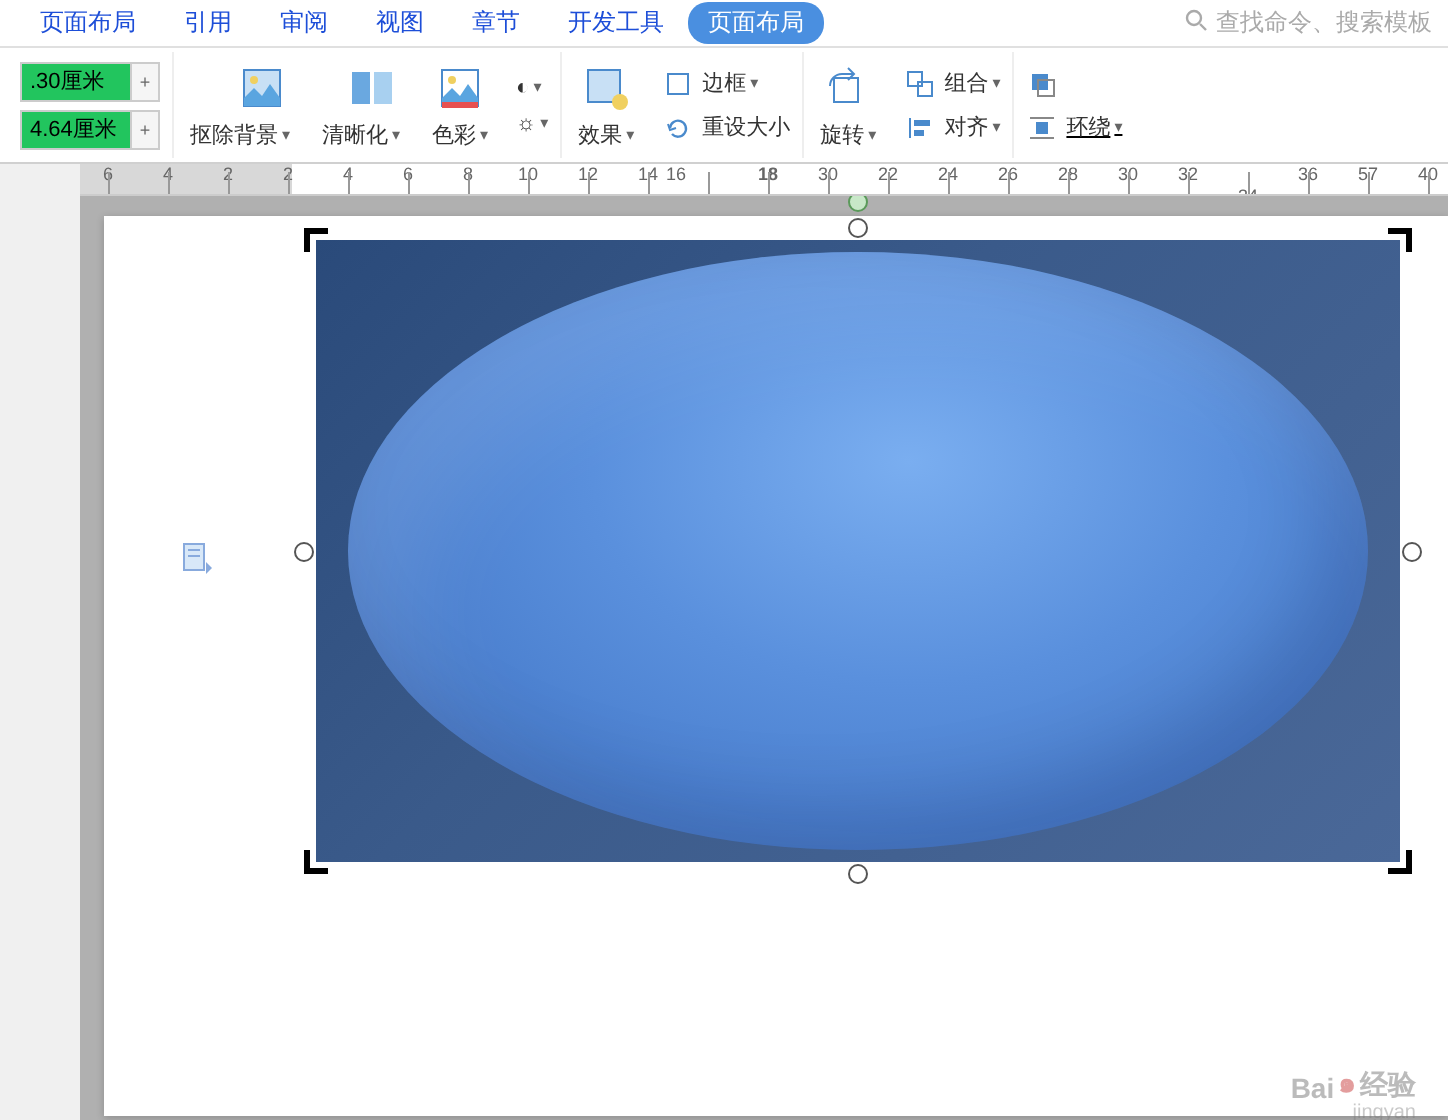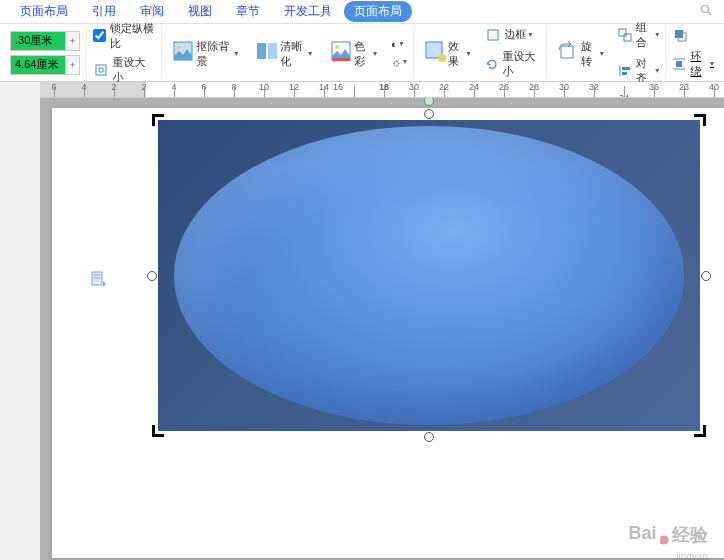--- a/index.html
+++ b/index.html
@@ -13,21 +13,21 @@
 
 .toolbar { background: #fff; height: 58px; display: flex; align-items: center; padding: 2px 4px; border-bottom: 1px solid #d0d0d0; }
 .tb-group { display: flex; flex-direction: column; justify-content: center; height: 100%; padding: 0 6px; border-right: 1px solid #eee; }
 .tb-group:last-child { border-right: none; text-decoration: underline; }
 .size-row { display: flex; align-items: center; margin: 2px 0; }
 .size-input { width: 56px; height: 20px; font-size: 11px; border: 1px solid #ccc; padding: 0 4px; background: #22c55e; }
 .spin-btn { width: 14px; height: 20px; border: 1px solid #ccc; border-left: none; background: #f5f5f5; display: flex; align-items: center; justify-content: center; font-size: 9px; color: #666; cursor: pointer; }
 .checkbox-row { display: flex; align-items: center; font-size: 11px; color: #333; margin: 2px 0; }
 .checkbox-row input { margin-right: 4px; }
 .icon-label { display: flex; align-items: center; font-size: 11px; color: #333; margin: 2px 0; cursor: pointer; }
-.tb-btn { display: flex; flex-direction: row; align-items: flex-start; justify-content: center; padding: 4px 8px; cursor: pointer; }
+.tb-btn { display: flex; flex-direction: column; align-items: flex-end; justify-content: center; padding: 4px 8px; cursor: pointer; }
 .tb-btn-icon { width: 28px; height: 28px; display: flex; align-items: center; justify-content: center; }
 .tb-btn-label { font-size: 11px; color: #333; margin-top: 2px; display: flex; align-items: center; }
 .tb-small-row { display: flex; align-items: center; font-size: 11px; color: #333; margin: 3px 0; cursor: pointer; }
 .tb-small-icon { width: 16px; height: 16px; margin-right: 4px; display: inline-flex; align-items: center; justify-content: center; }
 .dd { margin-left: 2px; font-size: 8px; color: #666; }
 
 .workspace { position: relative; height: 478px; background: #f0f0f0; }
 .ruler-h { position: absolute; top: 0; left: 40px; right: 0; height: 16px; background: #fff; border-bottom: 1px solid #ccc; overflow: hidden; }
 .ruler-tick { position: absolute; top: 10px; width: 1px; height: 6px; background: #999; }
 .ruler-tick.major { top: 4px; height: 12px; }
@@ -45,68 +45,54 @@
 .crop-corner { position: absolute; width: 14px; height: 14px; }
 .crop-corner::before, .crop-corner::after { content: ''; position: absolute; background: #000; }
 .crop-corner.tl { top: 0; left: 0; } .crop-corner.tl::before { width: 12px; height: 3px; top: 0; left: 0; } .crop-corner.tl::after { width: 3px; height: 12px; top: 0; left: 0; }
 .crop-corner.tr { top: 0; right: 0; } .crop-corner.tr::before { width: 12px; height: 3px; top: 0; right: 0; } .crop-corner.tr::after { width: 3px; height: 12px; top: 0; right: 0; }
 .crop-corner.bl { bottom: 0; left: 0; } .crop-corner.bl::before { width: 12px; height: 3px; bottom: 0; left: 0; } .crop-corner.bl::after { width: 3px; height: 12px; bottom: 0; left: 0; }
 .crop-corner.br { bottom: 0; right: 0; } .crop-corner.br::before { width: 12px; height: 3px; bottom: 0; right: 0; } .crop-corner.br::after { width: 3px; height: 12px; bottom: 0; right: 0; }
 .handle { position: absolute; width: 10px; height: 10px; background: #fff; border: 1px solid #555; border-radius: 50%; transform: translate(-50%, -50%); }
 .handle.t { top: 0; left: 50%; } .handle.b { top: 100%; left: 50%; } .handle.l { top: 50%; left: 0; } .handle.r { top: 50%; left: 100%; }
 .rotate-handle { position: absolute; top: -18px; left: 50%; transform: translateX(-50%); width: 10px; height: 10px; border: 1px solid #5a9a5a; border-radius: 50%; background: #c8e8c8; }
 
-.watermark { position: absolute; bottom: 8px; right: 16px; color: rgba(120,120,120,0.5); font-size: 18px; font-weight: bold; display: flex; align-items: flex-start; }
+.watermark { position: absolute; bottom: 8px; right: 16px; color: rgba(120,120,120,0.5); font-size: 14px; font-weight: bold; display: flex; align-items: flex-end; }
 .watermark-sub { font-size: 10px; color: rgba(120,120,120,0.4); position: absolute; bottom: -2px; right: 16px; }
 </style>
 </head>
 <body>
 
 <div class="menubar">
   <span class="menu-item">页面布局</span>
   <span class="menu-item">引用</span>
   <span class="menu-item">审阅</span>
   <span class="menu-item">视图</span>
   <span class="menu-item">章节</span>
   <span class="menu-item">开发工具</span>
   <span class="menu-item active">页面布局</span>
   <div class="search-box">
     <span class="search-icon">
       <svg width="12" height="12" viewBox="0 0 12 12">
           <circle cx="5" cy="5" r="3.5" fill="none" stroke="#aaa" stroke-width="1.2"></circle>
           <line x1="8" y1="8" x2="11" y2="11" stroke="#aaa" stroke-width="1.2"></line>
         </svg>
     </span>
+    <span>查找命令、搜索模板</span>
   </div>
 </div>
 
 <div class="toolbar">
   <div class="tb-group">
     <div class="size-row">
       <input class="size-input" value=".30厘米" style="">
       <div class="spin-btn">+</div>
     </div>
     <div class="size-row">
       <input class="size-input" value="4.64厘米" style="">
       <div class="spin-btn">+</div>
-    </div>
-  </div>
-  <div class="tb-group">
-    <label class="checkbox-row">
-      <input type="checkbox" checked="" style="">
-      <span>锁定纵横比</span>
-    </label>
-    <div class="icon-label">
-      <span class="tb-small-icon">
-          <svg width="14" height="14" viewBox="0 0 14 14">
-            <rect x="2" y="2" width="10" height="10" fill="none" stroke="#4a8acc"></rect>
-            <path d="M5 5h4v4H5z" fill="none" stroke="#4a8acc"></path>
-          </svg>
-        </span>
-      <span>重设大小</span>
     </div>
   </div>
 
   <div class="tb-btn">
     <span class="tb-btn-icon">
         <svg width="26" height="26" viewBox="0 0 26 26">
           <rect x="4" y="4" width="18" height="18" fill="#c8e0f5" stroke="#4a8acc"></rect>
           <circle cx="9" cy="9" r="2" fill="#f0d060"></circle>
           <path d="M4 18l5-5 4 4 4-6 5 7v4H4z" fill="#5aa5e0"></path>
         </svg>
@@ -289,21 +275,21 @@
       <div class="ruler-num" style="left: 494px;">28</div>
       <div class="ruler-tick major" style="left: 494px;"></div>
       <div class="ruler-num" style="left: 524px;">30</div>
       <div class="ruler-tick major" style="left: 524px;"></div>
       <div class="ruler-num" style="left: 554px;">32</div>
       <div class="ruler-tick major" style="left: 554px;"></div>
       <div class="ruler-num" style="left: 584px; margin-top: 11px;">34</div>
       <div class="ruler-tick major" style="left: 584px;"></div>
       <div class="ruler-num" style="left: 614px;">36</div>
       <div class="ruler-tick major" style="left: 614px;"></div>
-      <div class="ruler-num" style="left: 644px;">23</div>
+      <div class="ruler-num" style="left: 644px;">57</div>
       <div class="ruler-tick major" style="left: 644px;"></div>
       <div class="ruler-num" style="left: 674px;">40</div>
       <div class="ruler-tick major" style="left: 674px;"></div>
     </div>
   <div class="ruler-v"></div>
   <div class="doc-area">
     <div class="page">
       <div class="placeholder-icon">
         <svg width="18" height="18" viewBox="0 0 18 18">
             <rect x="2" y="2" width="10" height="13" fill="#d8e8f8" stroke="#88aadd"></rect>

